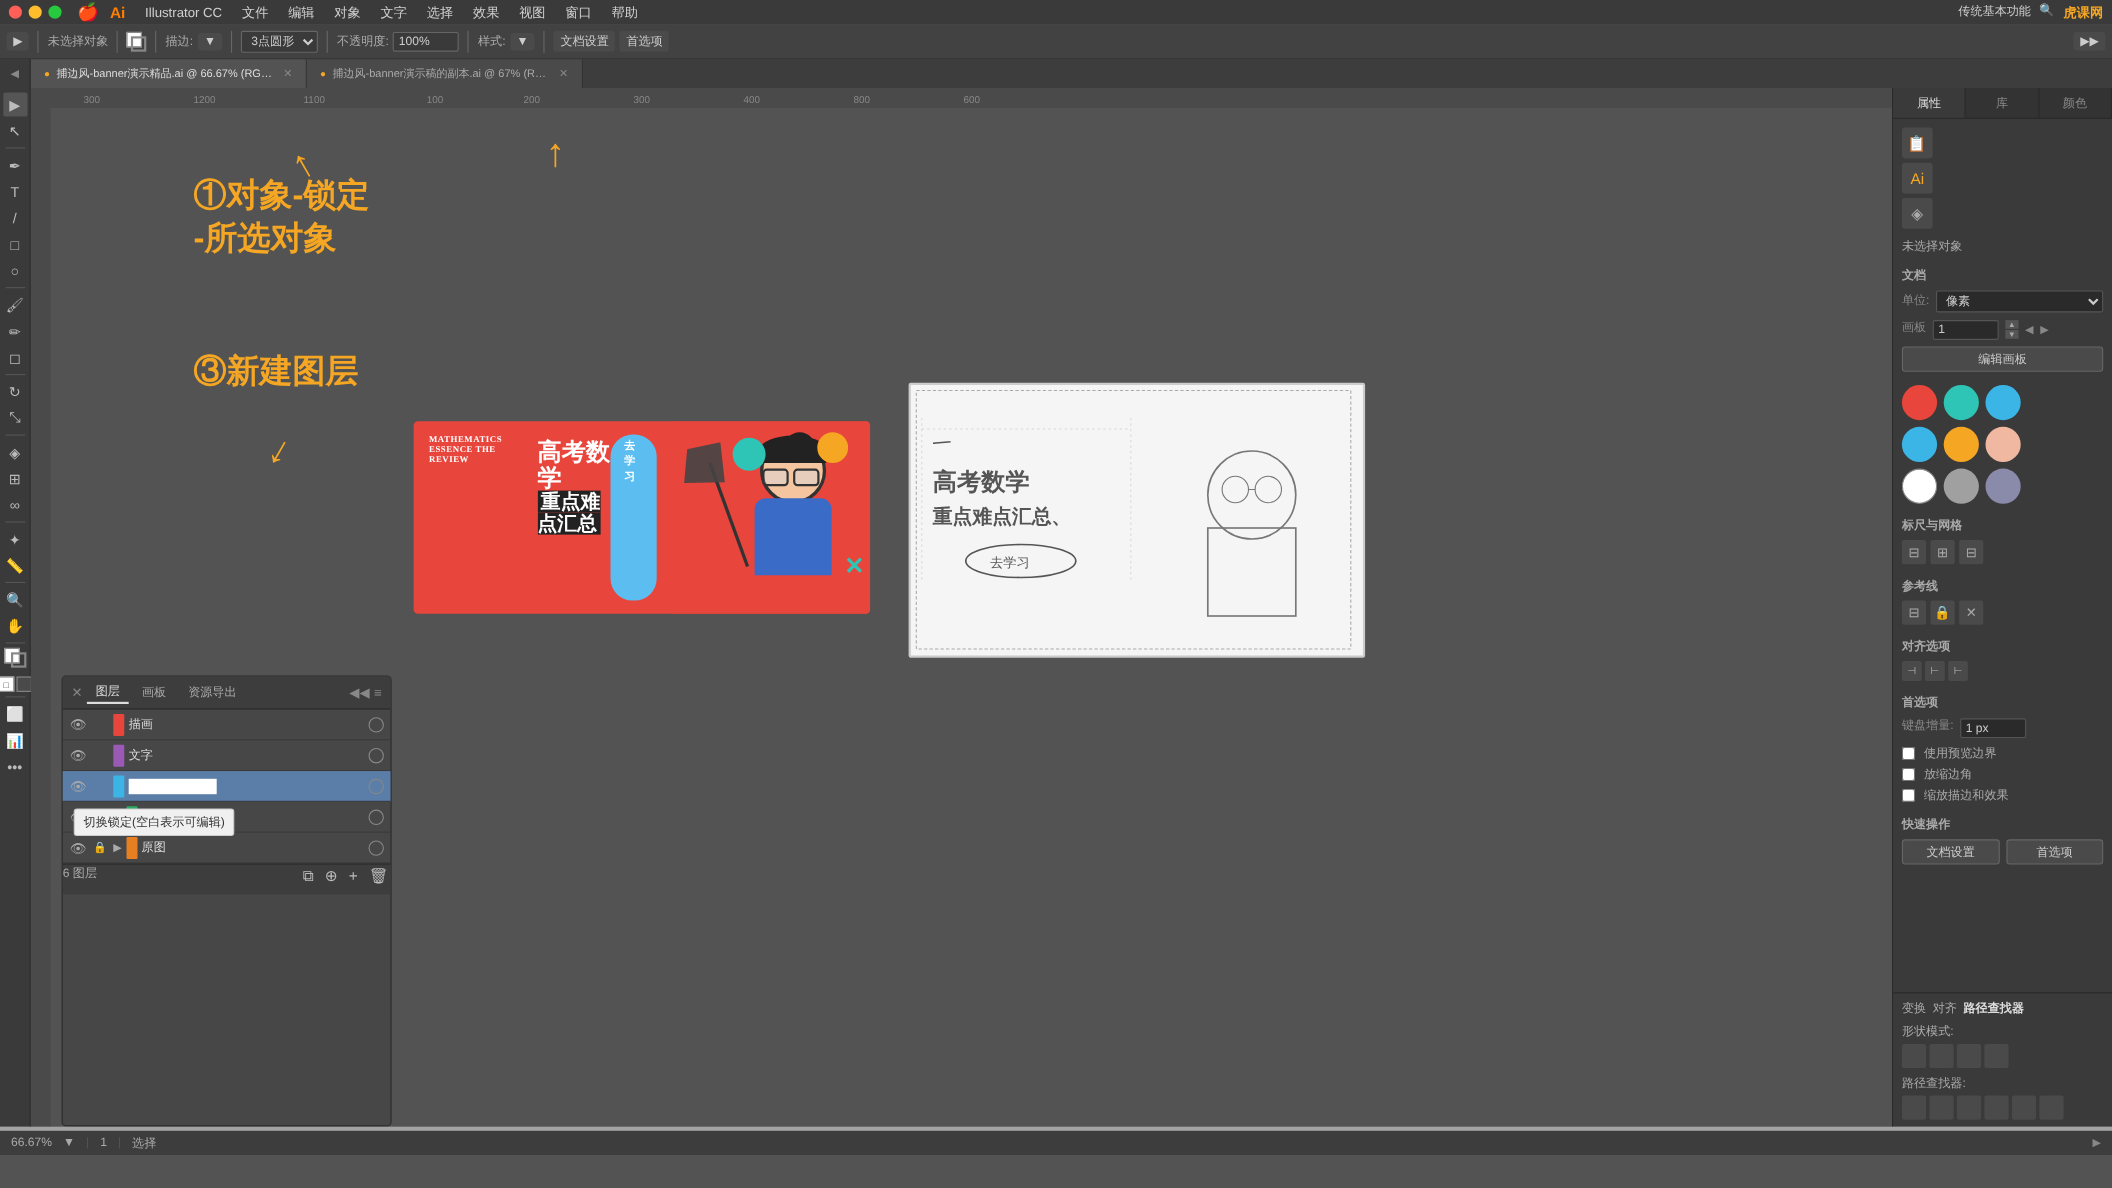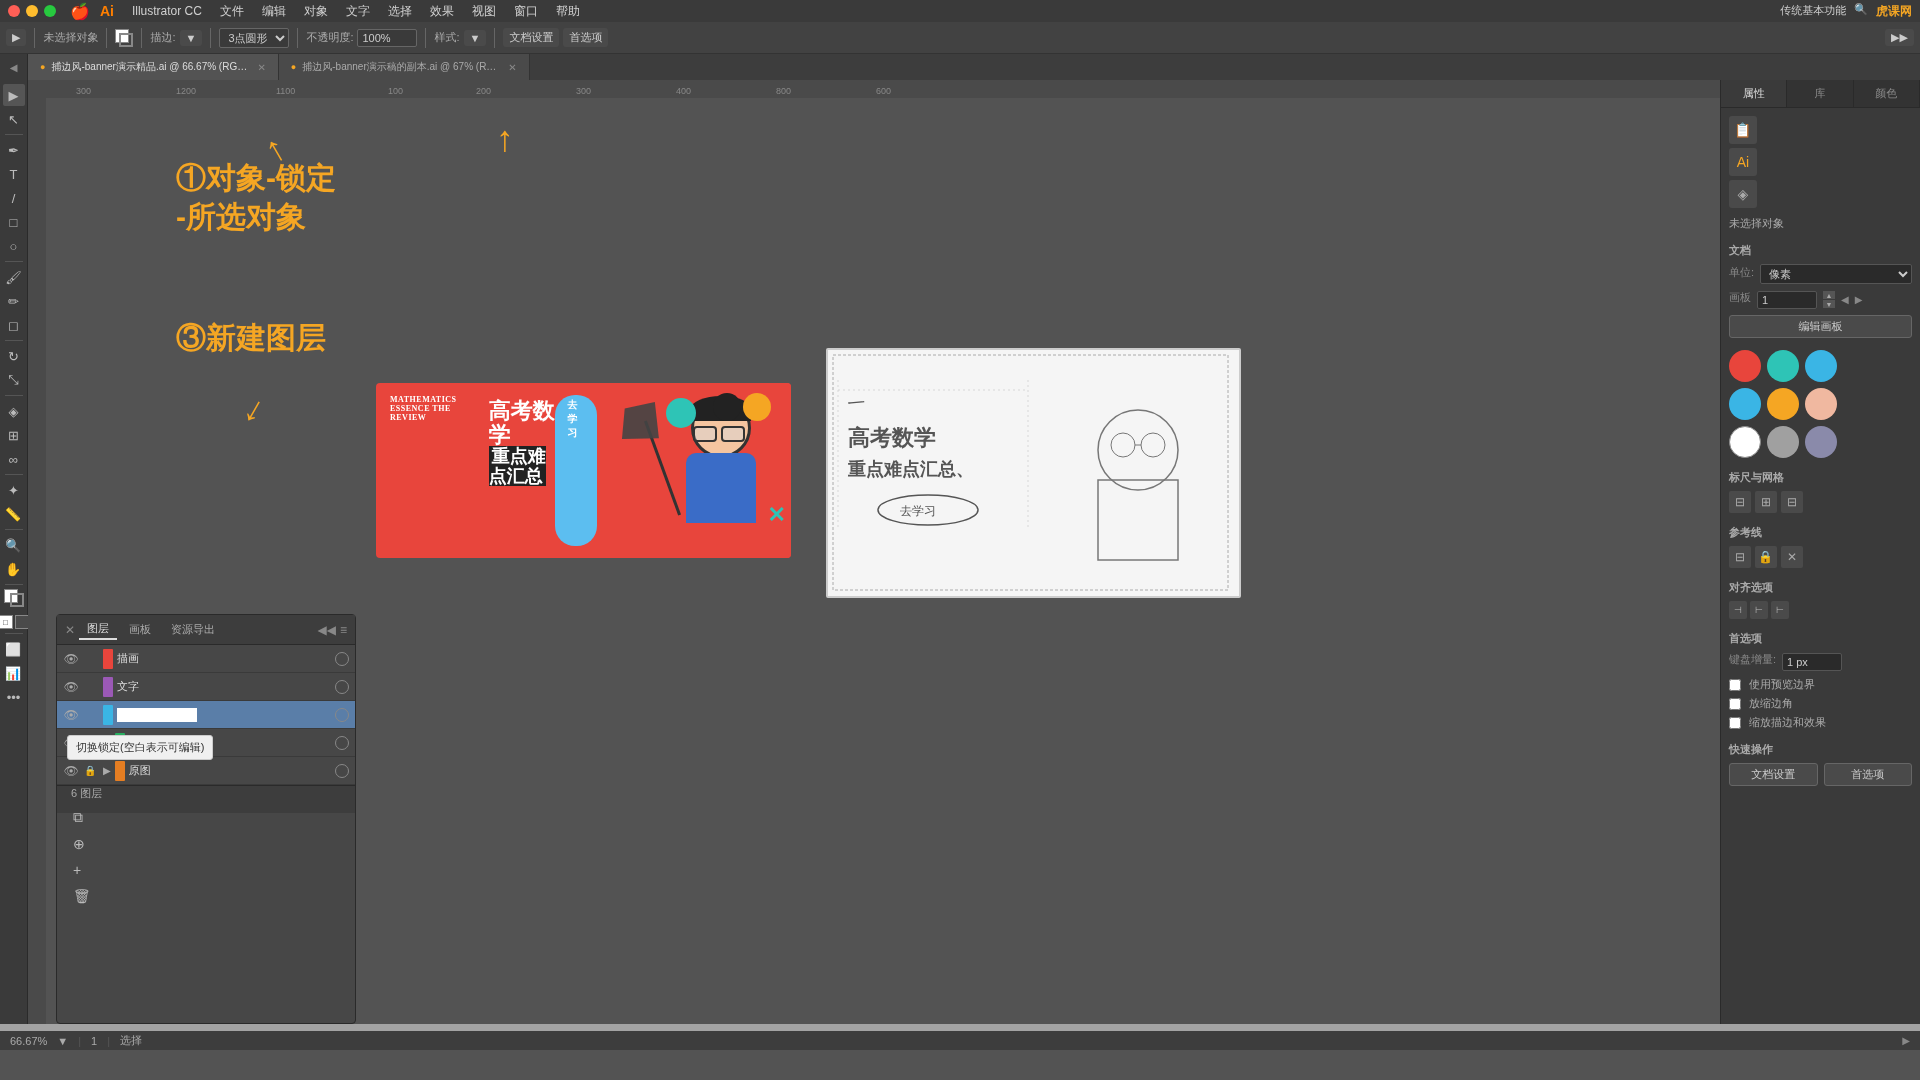--- a/index.html
+++ b/index.html
@@ -277,24 +277,23 @@
     .layer-eye { width: 16px; height: 16px; display: flex; align-items: center; justify-content: center; color: #aaa; font-size: 12px; }
     .layer-lock { width: 16px; height: 16px; display: flex; align-items: center; justify-content: center; color: #aaa; font-size: 10px; }
     .layer-name { flex: 1; color: #ddd; font-size: 11px; }
     .layer-name input { background: #fff; color: #000; border: none; font-size: 11px; padding: 1px 4px; width: 80px; }
     .layer-dot { width: 14px; height: 14px; border-radius: 50%; border: 1px solid #888; margin-left: auto; }
     .layers-footer {
       height: 28px;
       background: #3d3d3d;
       display: flex;
       align-items: flex-start;
-      padding: 0 14px;
+      padding: 0 0;
       gap: 6px;
       border-top: 1px solid #2a2a2a;
-      flex-direction: column;
     }
     .layers-count { color: #aaa; font-size: 11px; margin-right: auto; }
     .layers-footer-btn { color: #bbb; font-size: 14px; cursor: pointer; padding: 2px; }
 
     
     .tooltip {
       position: absolute;
       background: #f0f0f0;
       border: 1px solid #ccc;
       color: #333;
@@ -307,21 +306,21 @@
 
     
     .bottom-bar {
       width: 100%;
       height: 26px;
       background: #3d3d3d;
       display: flex;
       align-items: center;
       padding: 0 10px;
       gap: 10px;
-      border-top: 7px solid #a3a3a3;
+      border-top: 4px solid #a3a3a3;
     }
     .bottom-bar span { color: #aaa; font-size: 11px; }
 
     
     .align-icons { display: flex; gap: 3px; }
     .align-icon { width: 18px; height: 18px; background: #4a4a4a; border-radius: 2px; display: flex; align-items: center; justify-content: center; color: #bbb; font-size: 9px; cursor: pointer; }
   </style>
 </head>
 <body>
 
@@ -718,20 +717,43 @@
 
       <div class="panel-section">
         <div class="panel-section-title">快速操作</div>
         <div class="panel-row">
           <div class="panel-btn">文档设置</div>
           <div class="panel-btn">首选项</div>
         </div>
       </div>
     </div>
 
+    <div style="padding:6px 8px;border-top:1px solid #2a2a2a;">
+      <div style="display:flex;gap:6px;margin-bottom:6px;">
+        <span style="color:#aaa;font-size:11px;cursor:pointer;">变换</span>
+        <span style="color:#aaa;font-size:11px;cursor:pointer;">对齐</span>
+        <span style="color:#ddd;font-size:11px;font-weight:bold;cursor:pointer;">路径查找器</span>
+      </div>
+      <div style="color:#aaa;font-size:11px;margin-bottom:4px;">形状模式:</div>
+      <div style="display:flex;gap:3px;margin-bottom:6px;">
+        <div style="width:22px;height:22px;background:#4a4a4a;border-radius:2px;cursor:pointer;"></div>
+        <div style="width:22px;height:22px;background:#4a4a4a;border-radius:2px;cursor:pointer;"></div>
+        <div style="width:22px;height:22px;background:#4a4a4a;border-radius:2px;cursor:pointer;"></div>
+        <div style="width:22px;height:22px;background:#4a4a4a;border-radius:2px;cursor:pointer;"></div>
+      </div>
+      <div style="color:#aaa;font-size:11px;margin-bottom:4px;">路径查找器:</div>
+      <div style="display:flex;gap:3px;">
+        <div style="width:22px;height:22px;background:#4a4a4a;border-radius:2px;cursor:pointer;"></div>
+        <div style="width:22px;height:22px;background:#4a4a4a;border-radius:2px;cursor:pointer;"></div>
+        <div style="width:22px;height:22px;background:#4a4a4a;border-radius:2px;cursor:pointer;"></div>
+        <div style="width:22px;height:22px;background:#4a4a4a;border-radius:2px;cursor:pointer;"></div>
+        <div style="width:22px;height:22px;background:#4a4a4a;border-radius:2px;cursor:pointer;"></div>
+        <div style="width:22px;height:22px;background:#4a4a4a;border-radius:2px;cursor:pointer;"></div>
+      </div>
+    </div>
   </div>
 
 </div>
 
 <div class="bottom-bar">
   <span>66.67%</span>
   <span style="cursor:pointer;">▼</span>
   <span style="color:#555;">|</span>
   <span>1</span>
   <span style="color:#555;">|</span>

